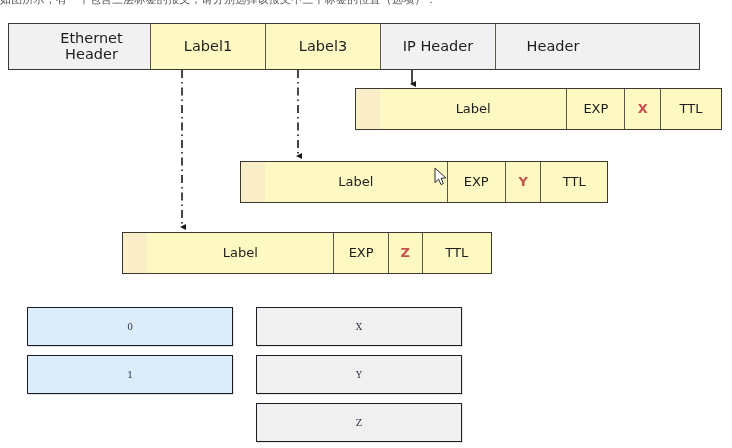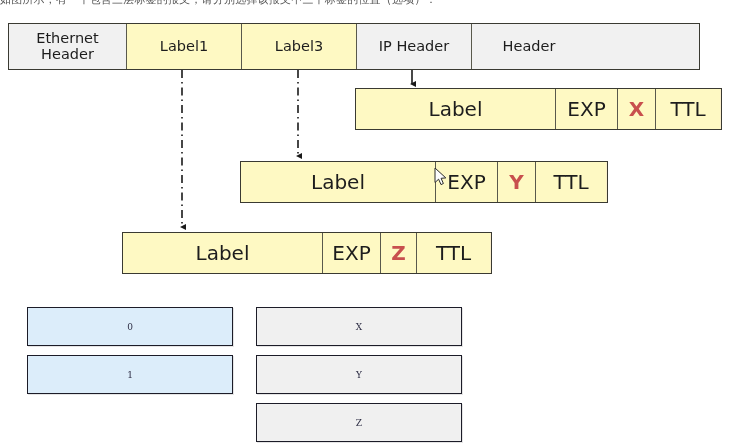--- a/index.html
+++ b/index.html
@@ -32,20 +32,21 @@
     opacity: .88;
   }
 
   
   .pkt-row {
     position: absolute;
     display: flex;
     box-sizing: border-box;
     border: 1.6px solid #3a3a32;
     background: #faeec8;
+    padding-left: 24px;
   }
   .pkt-cell {
     box-sizing: border-box;
     display: flex;
     align-items: center;
     justify-content: center;
     border-right: 1.4px solid #59594c;
     text-align: center;
     color: #1d1d1d;
     font-size: 15px;
@@ -66,21 +67,21 @@
     left: 8px;
     top: 23px;
     width: 692px;
     height: 47px;
     background: #f1f1f1;
   }
   #header-row .pkt-cell { font-size: 14.5px; }
 
   
   .mpls-row { height: 42px; }
-  .mpls-row .pkt-cell { font-size: 20px; }
+  .mpls-row .pkt-cell { font-size: 13px; }
   #mpls-row-1 { left: 355px; top: 88px;  width: 367px; }
   #mpls-row-2 { left: 240px; top: 161px; width: 368px; }
   #mpls-row-3 { left: 122px; top: 232px; width: 370px; }
 
   
   #connectors {
     position: absolute;
     left: 0; top: 0;
     width: 732px; height: 448px;
     pointer-events: none;

